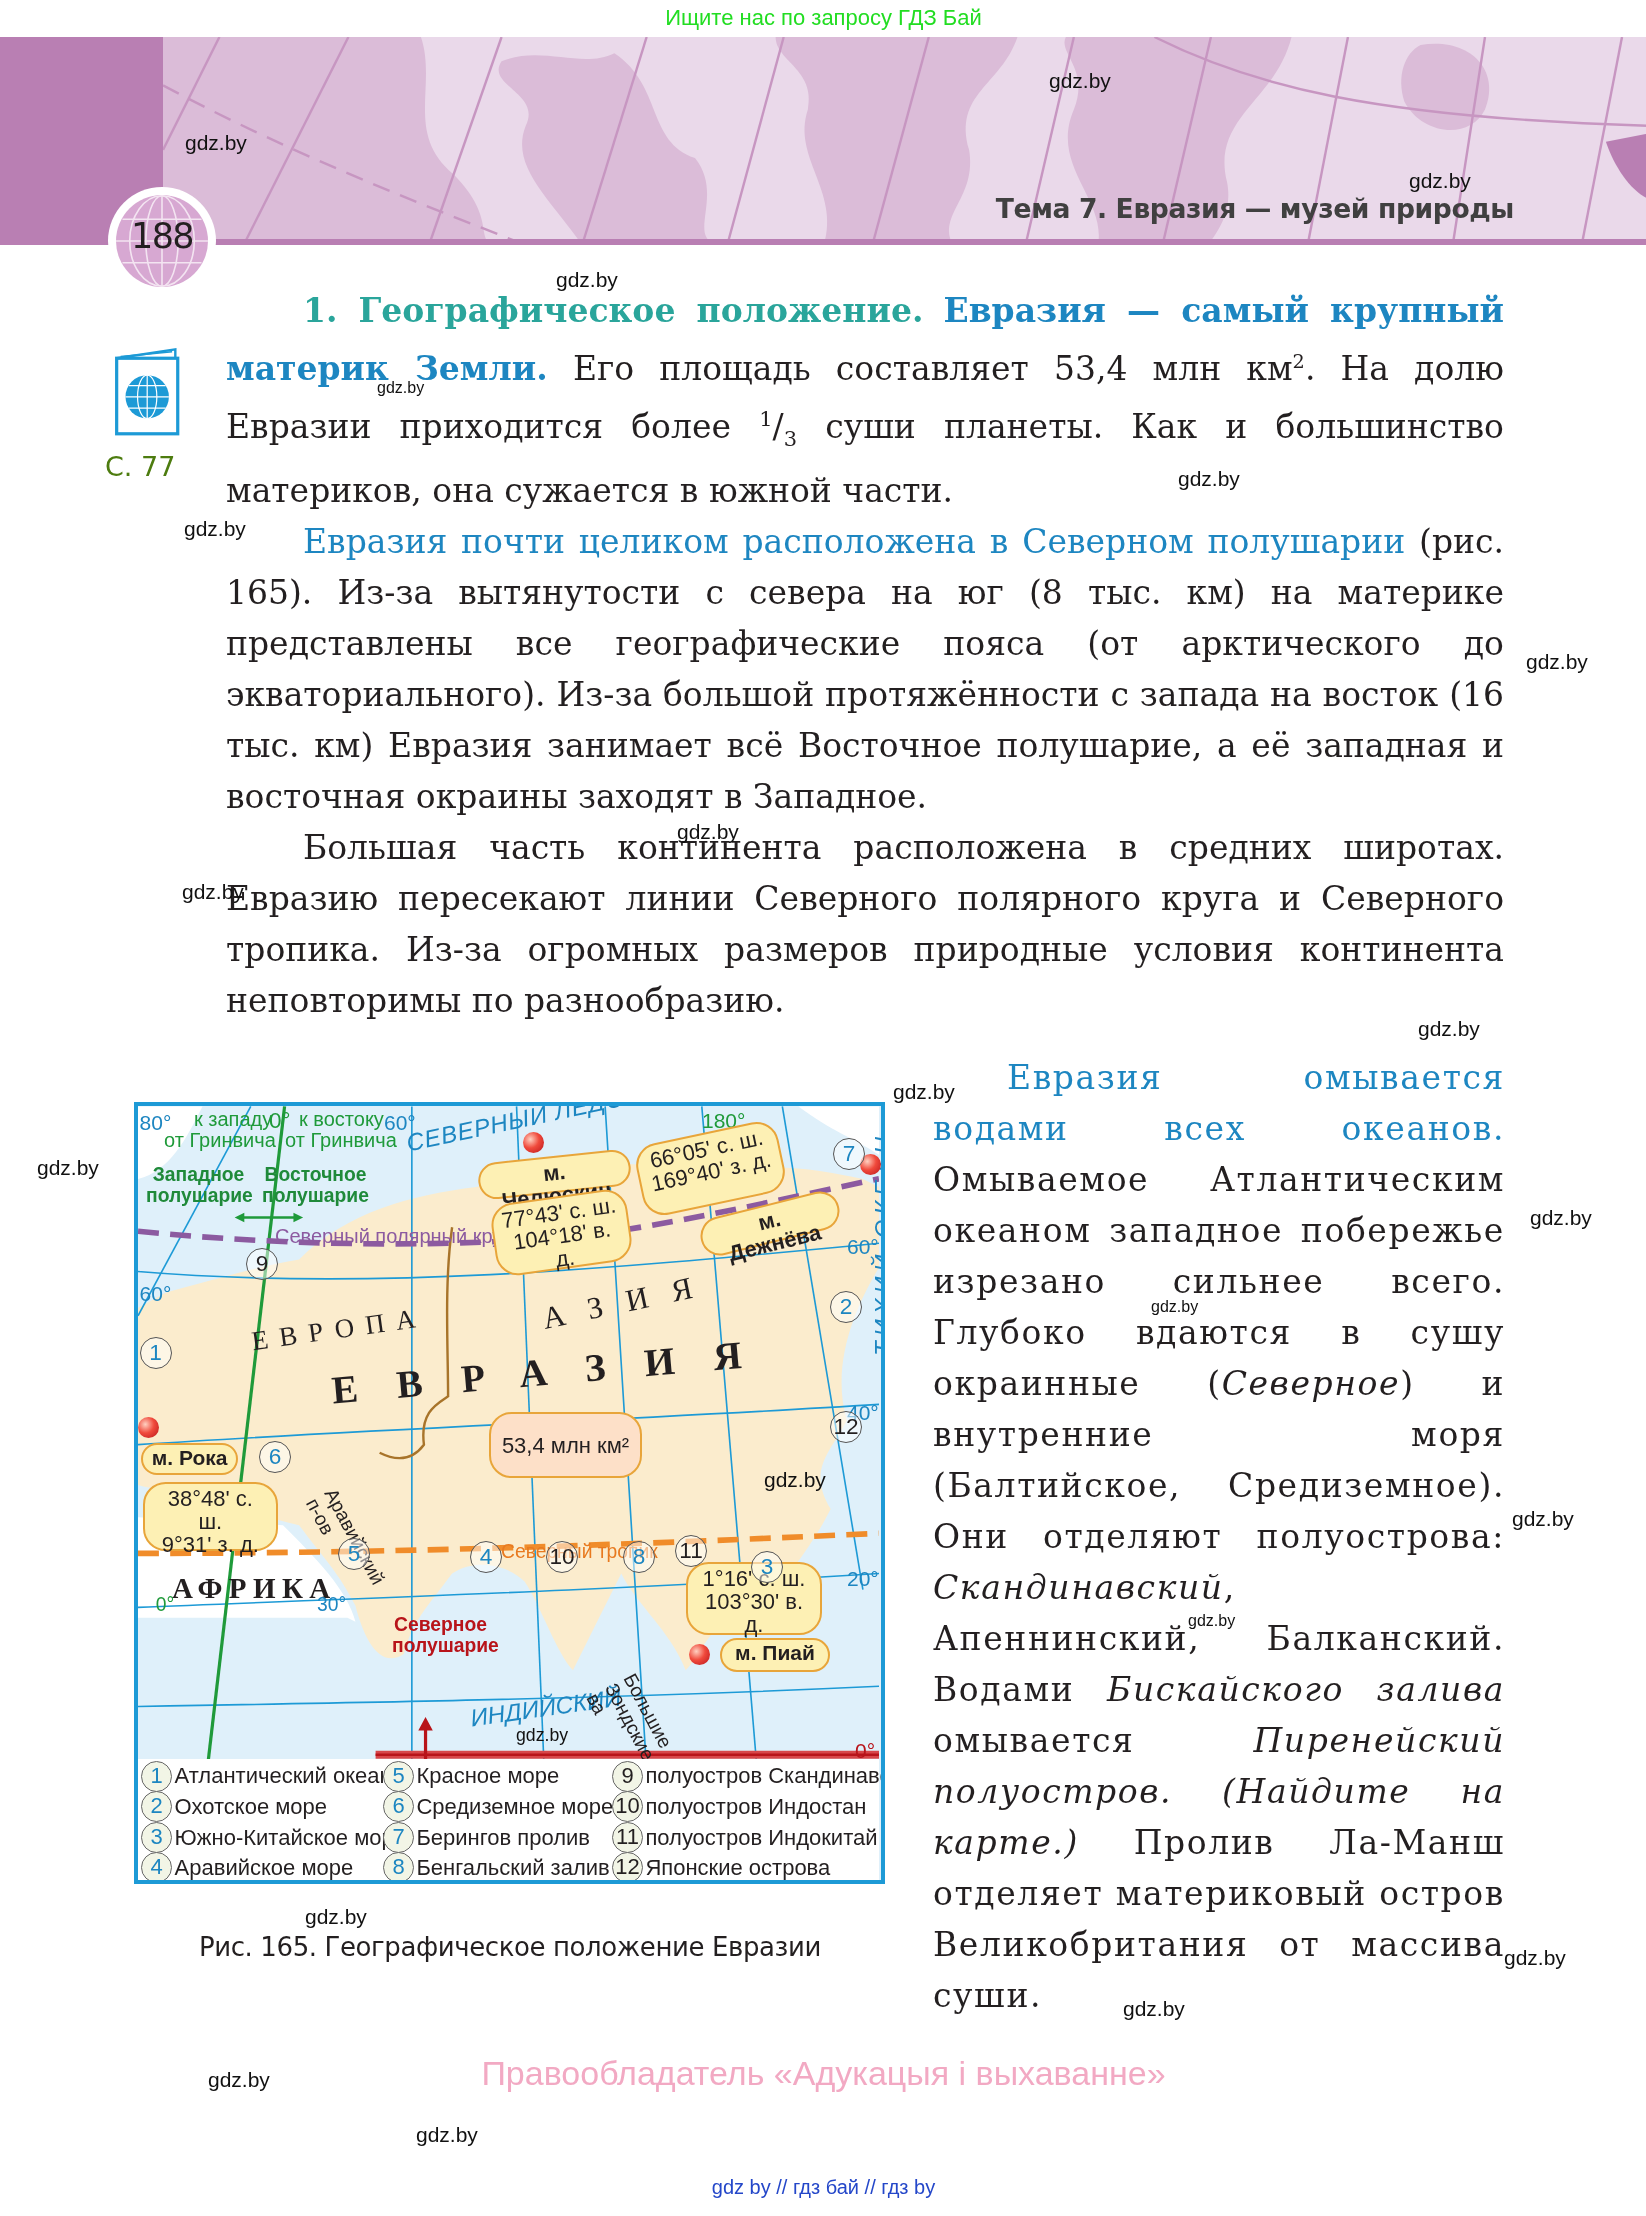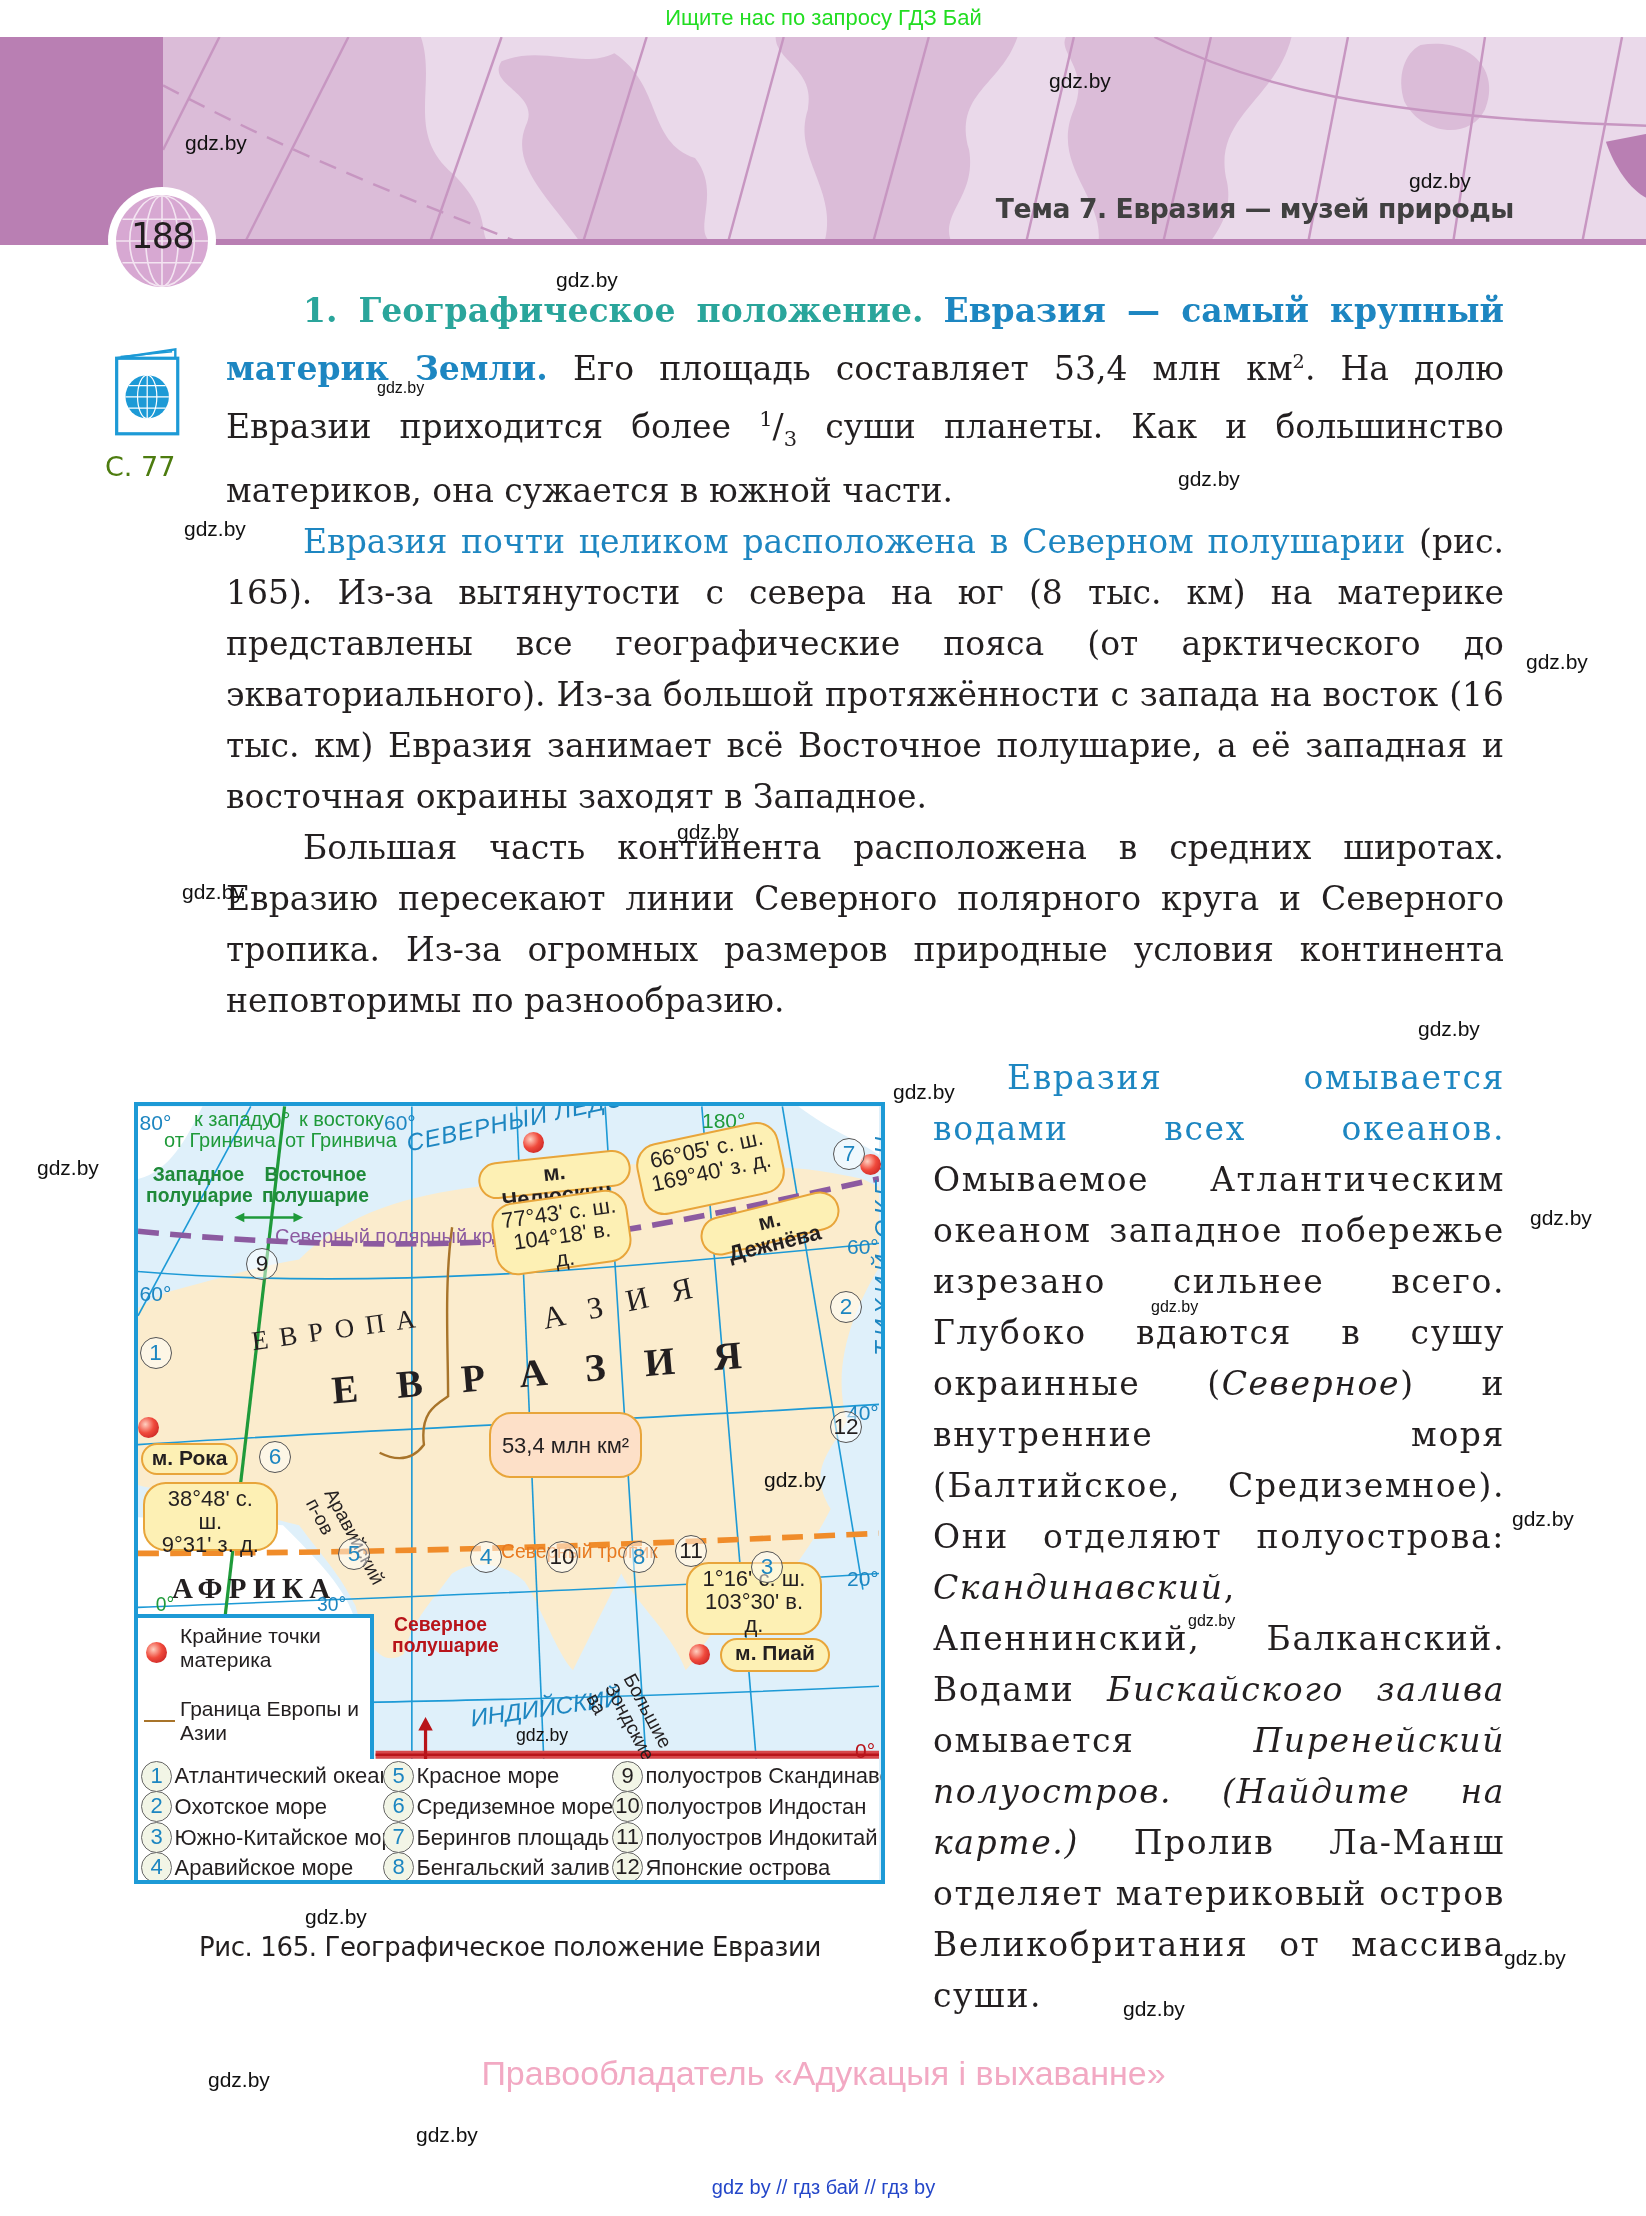--- a/index.html
+++ b/index.html
@@ -251,26 +251,20 @@
   <div class="num" style="left:332px;top:435px">4</div>
   <div class="num" style="left:200px;top:432px">5</div>
   <div class="num" style="left:121px;top:335px">6</div>
   <div class="num" style="left:695px;top:32px">7</div>
   <div class="num" style="left:485px;top:435px">8</div>
   <div class="num dark" style="left:108px;top:142px">9</div>
   <div class="num dark" style="left:408px;top:435px">10</div>
   <div class="num dark" style="left:537px;top:429px">11</div>
   <div class="num dark" style="left:692px;top:305px">12</div>
 
-  <div class="legend-box">
-    <div class="dot" style="left:8px;top:24px"></div>
-    <div class="ml" style="left:42px;top:6.4px;width:185px;font-size:21px;color:#231f20;white-space:normal;line-height:24px">Крайние точки материка</div>
-    <div style="position:absolute;left:6.4px;top:102px;width:31px;height:2.4px;background:#a8742a"></div>
-    <div class="ml" style="left:42px;top:79px;width:185px;font-size:21px;color:#231f20;white-space:normal;line-height:24px">Граница Европы и Азии</div>
-  </div>
 
   <div class="legend-list">
     <div class="legend-item" style="left:3.2px;top:1.6px">
         <span class="n">1</span>
         <span>Атлантический океан</span>
       </div>
     <div class="legend-item" style="left:3.2px;top:32px">
         <span class="n">2</span>
         <span>Охотское море</span>
       </div>
@@ -285,21 +279,21 @@
     <div class="legend-item" style="left:245px;top:1.6px">
         <span class="n">5</span>
         <span>Красное море</span>
       </div>
     <div class="legend-item" style="left:245px;top:32px">
         <span class="n">6</span>
         <span>Средиземное море</span>
       </div>
     <div class="legend-item" style="left:245px;top:63px">
         <span class="n">7</span>
-        <span>Берингов площадь</span>
+        <span>Берингов пролив</span>
       </div>
     <div class="legend-item" style="left:245px;top:93px">
         <span class="n">8</span>
         <span>Бенгальский залив</span>
       </div>
     <div class="legend-item" style="left:474px;top:1.6px">
         <span class="n dark">9</span>
         <span>полуостров Скандинавский</span>
       </div>
     <div class="legend-item" style="left:474px;top:32px">

